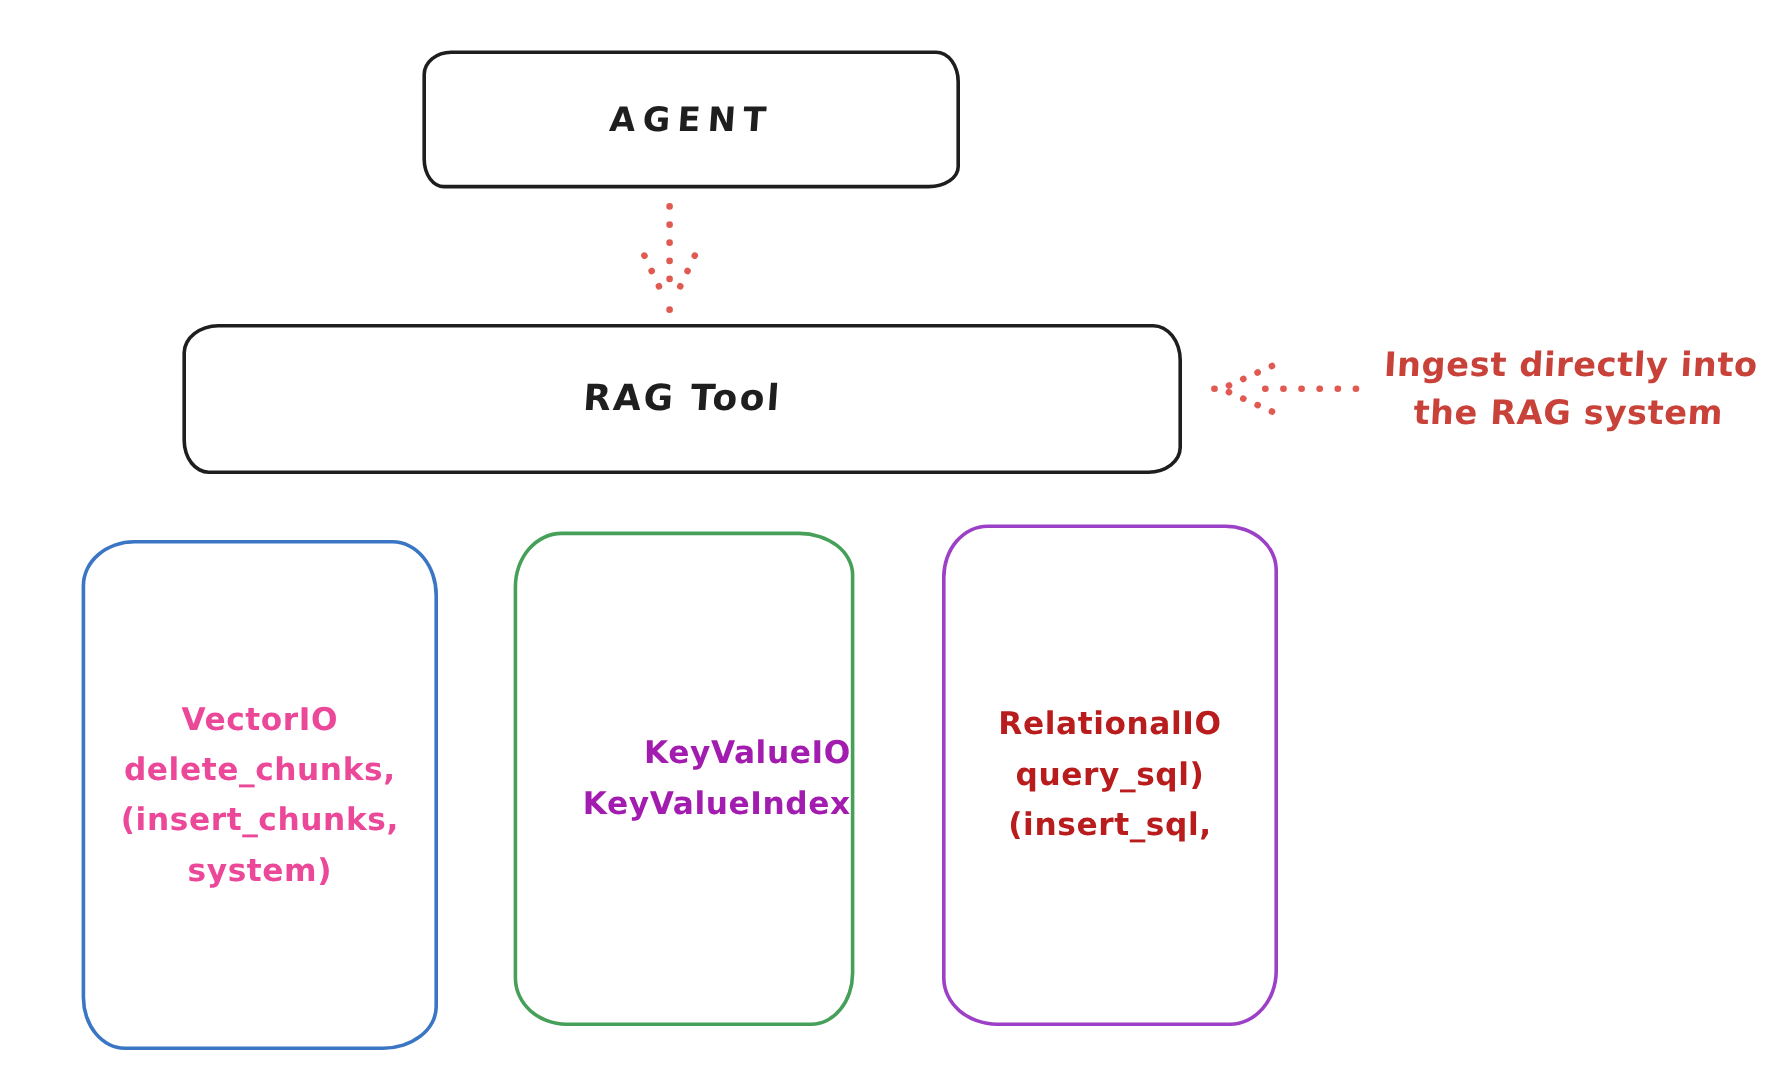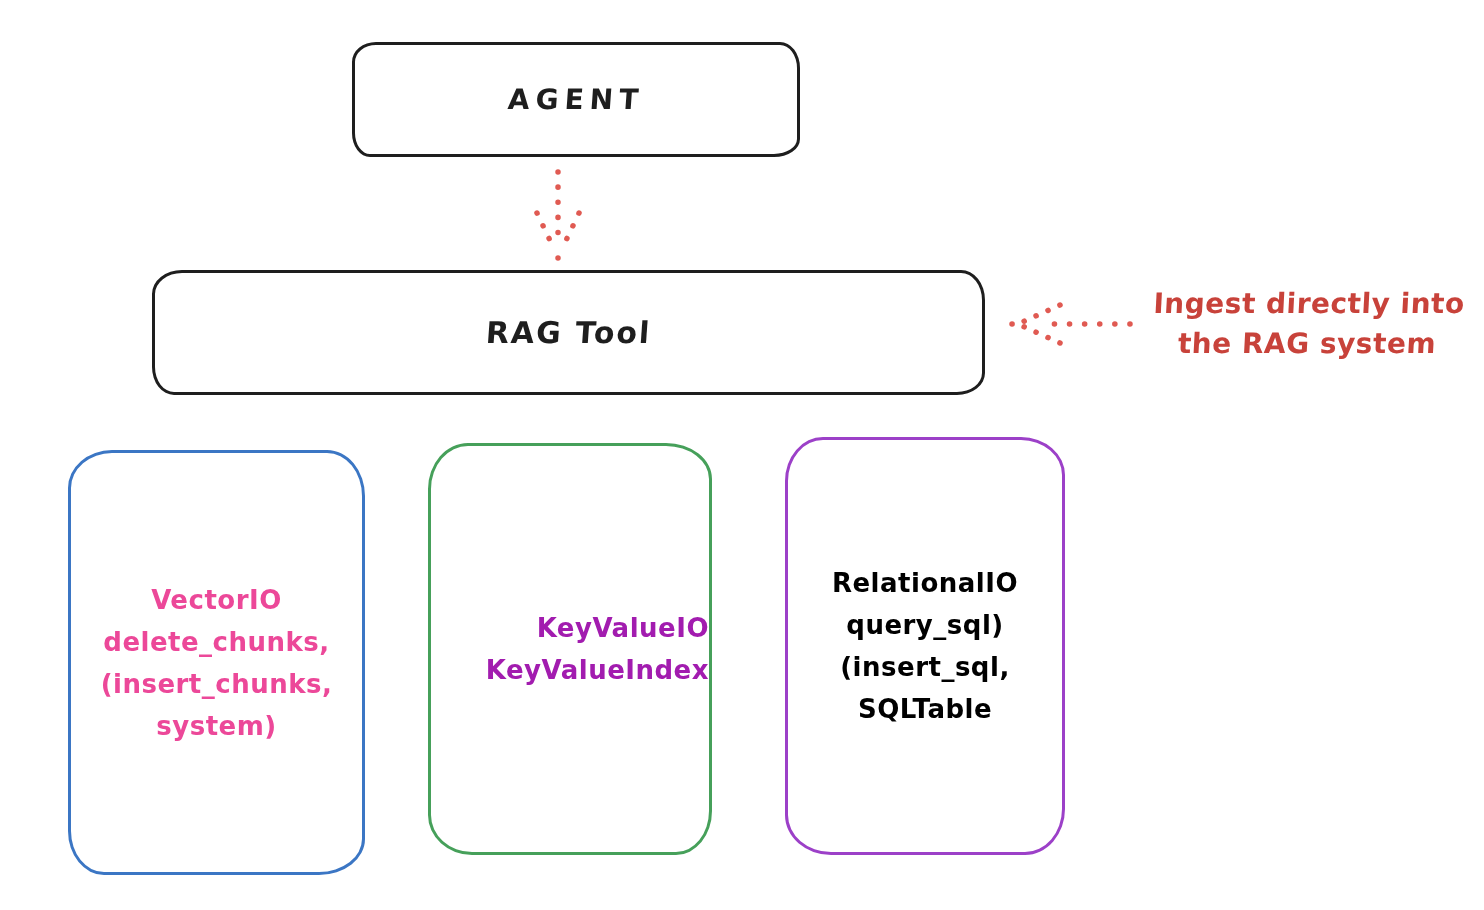--- a/index.html
+++ b/index.html
@@ -74,21 +74,21 @@
     width: 284px; height: 412px;
     border: 3.5px solid #46a05a;
     color: #a21caf;
     border-radius: 40px 46px 36px 44px / 46px 36px 44px 40px;
     align-items: flex-end;
   }
   .relational-node {
     left: 785px; top: 437px;
     width: 280px; height: 418px;
     border: 3.5px solid #9c40c8;
-    color: #000000;
+    color: #b91c1c;
     border-radius: 38px 44px 40px 46px / 44px 38px 46px 40px;
   }
   
   .ingest-annotation {
     position: absolute;
     left: 1140px; top: 284px;
     width: 336px;
     text-align: center;
     color: #c8423a;
     font-weight: bold;
@@ -154,16 +154,15 @@
 
   <div class="node store-node keyvalue-node">
     <div>KeyValueIO</div>
     <div class="index-label">KeyValueIndex</div>
   </div>
 
   <div class="node store-node relational-node">
     <div>RelationalIO</div>
     <div>query_sql)</div>
     <div>(insert_sql,</div>
-    <div class="index-label">SQLTable</div>
   </div>
 
 </div>
 
 </body></html>

